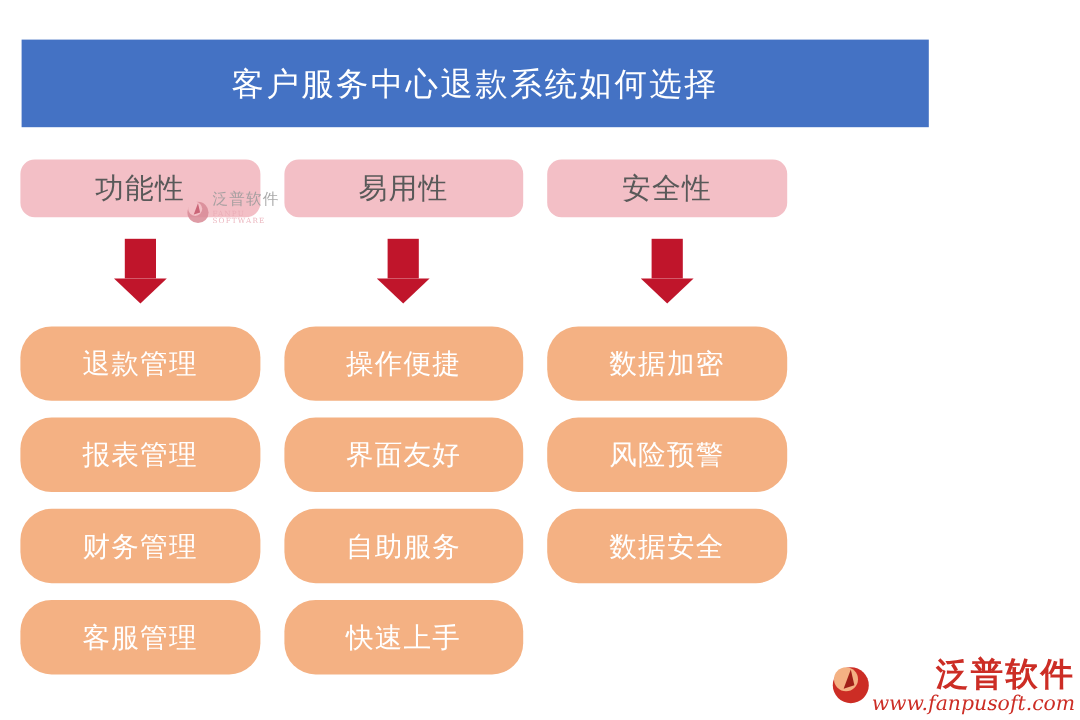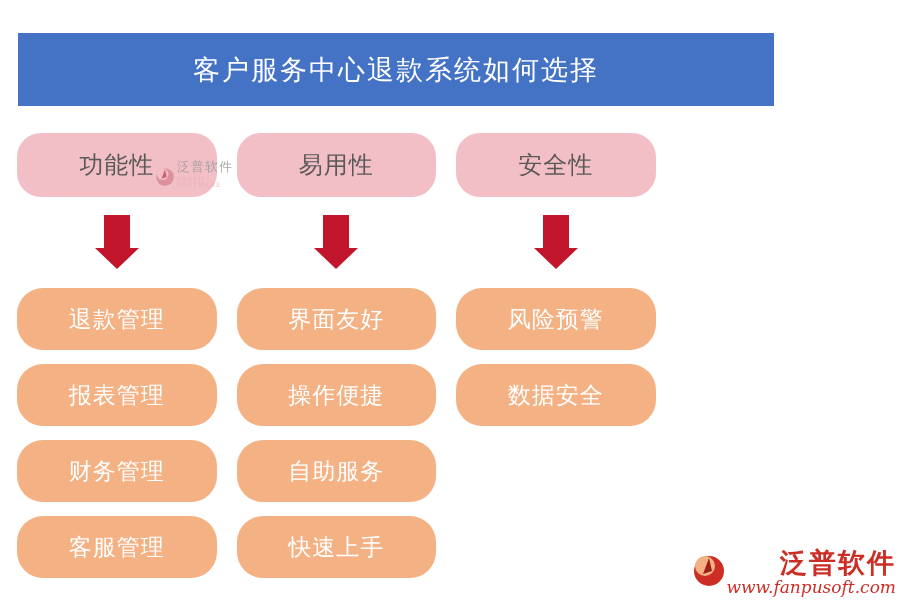--- a/index.html
+++ b/index.html
@@ -15,21 +15,21 @@
   }
   .title-bar .title-text{
     color:#ffffff;font-size:27px;letter-spacing:2px;
   }
   .grid{
     position:absolute;left:17px;top:133px;width:858px;
     display:grid;grid-template-columns:repeat(4,1fr);column-gap:20px;
   }
   .col{display:flex;flex-direction:column;}
   .cat{
-    height:64px;border-radius:24px;
+    height:48px;border-radius:12px;
     background:var(--category_bg,#F3BFC6);
     color:var(--category_text,#595959);
     display:flex;align-items:center;justify-content:center;
     font-size:24px;letter-spacing:1px;position:relative;
   }
   .arrow{width:44px;margin:18px auto 19px auto;}
   .arrow .stem{display:block;width:26px;height:33px;margin:0 auto;background:var(--arrow,#C0152B);}
   .arrow .head{display:block;width:0;height:0;margin:0 auto;
     border-left:22px solid transparent;border-right:22px solid transparent;
     border-top:21px solid var(--arrow,#C0152B);}
@@ -84,32 +84,33 @@
     <div class="item">财务管理</div>
     <div class="item">客服管理</div>
   </div>
 
   <div class="col">
     <div class="cat">易用性</div>
     <div class="arrow">
         <span class="stem"></span>
         <span class="head"></span>
       </div>
+    <div class="item">操作便捷</div>
     <div class="item">界面友好</div>
-    <div class="item">操作便捷</div>
     <div class="item">自助服务</div>
     <div class="item">快速上手</div>
   </div>
 
   <div class="col">
     <div class="cat">安全性</div>
     <div class="arrow">
         <span class="stem"></span>
         <span class="head"></span>
       </div>
+    <div class="item">数据加密</div>
     <div class="item">风险预警</div>
     <div class="item">数据安全</div>
   </div>
 
 
 </div>
 
 <div class="wm-small">
   <svg class="wm-logo" viewBox="0 0 34 34">
     <circle cx="17" cy="17" r="15" fill="#D98A96"></circle>

